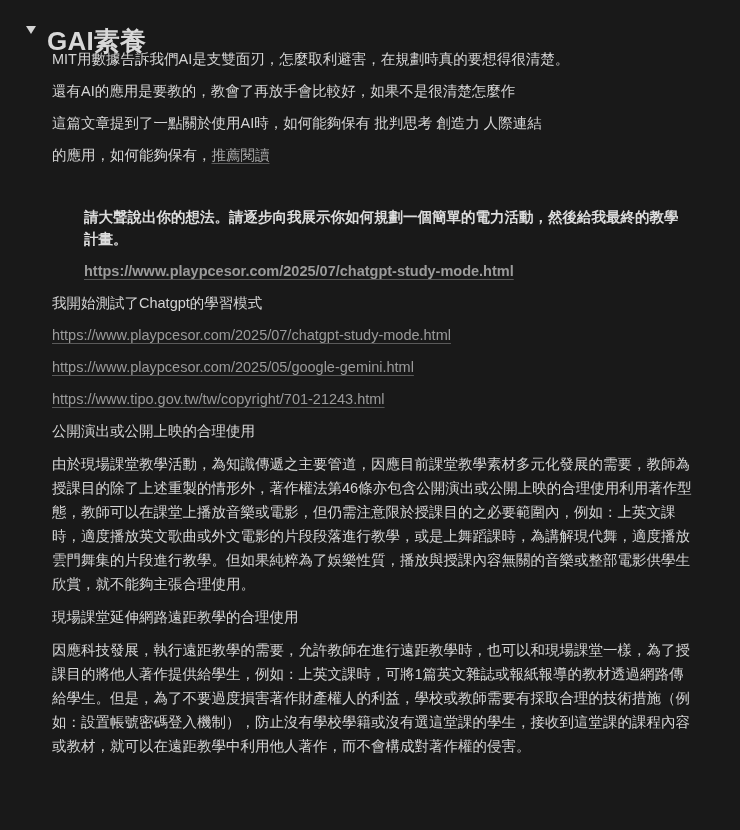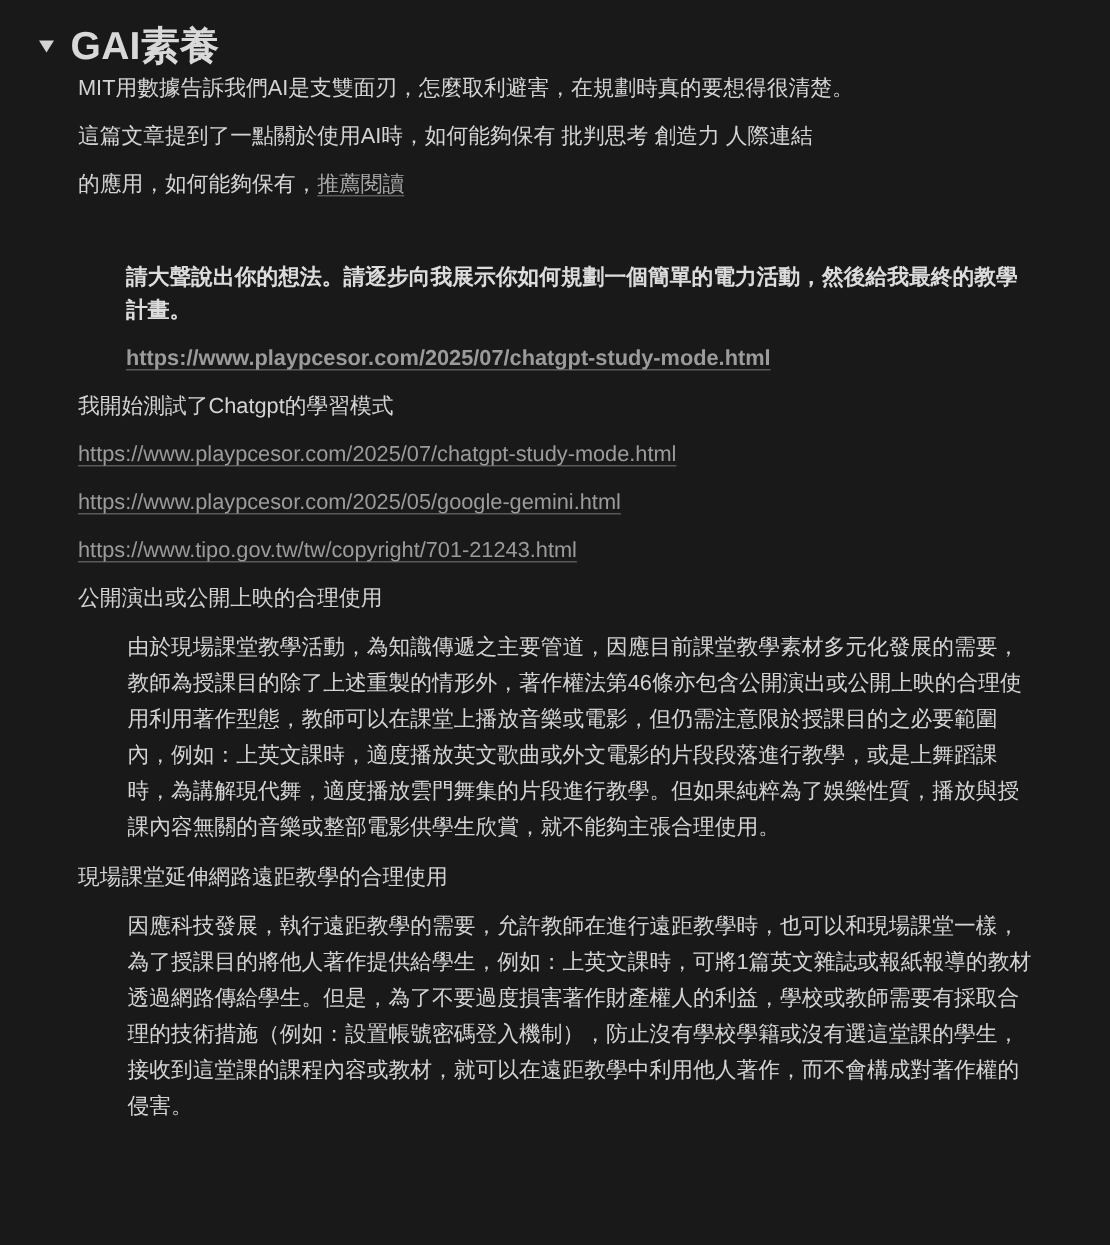--- a/index.html
+++ b/index.html
@@ -17,23 +17,23 @@
   }
   .page {
     position: absolute;
     left: 0;
     top: 0;
     width: 740px;
   }
   .toggle-heading {
     position: absolute;
     left: 26px;
-    top: 12px;
+    top: 24px;
     display: flex;
-    align-items: center;
+    align-items: flex-start;
     height: 36px;
   }
   .toggle-arrow {
     width: 0;
     height: 0;
     border-left: 5px solid transparent;
     border-right: 5px solid transparent;
     border-top: 8px solid #d4d4d4;
     margin-right: 11px;
     margin-top: 2px;
@@ -52,21 +52,21 @@
     width: 640px;
   }
   .block {
     font-size: 14.5px;
     line-height: 22px;
     padding: 2px 0;
     margin-bottom: 6px;
     color: #d4d4d4;
   }
   .block.bold { font-weight: bold; color: #dcdcdc; padding-left: 32px; }
-  .block.para { line-height: 24px; margin-left: 33px; }
+  .block.para { line-height: 24px; }
   a.link, .link {
     color: #9b9b9b;
     text-decoration: underline;
     text-decoration-color: #5a5a5a;
     text-underline-offset: 3px;
     cursor: pointer;
   }
   .inline-link {
     color: #a8a8a8;
     text-decoration: underline;
@@ -82,20 +82,21 @@
 
 <div class="page">
 
   <div class="toggle-heading">
     <span class="toggle-arrow"></span>
     <span class="heading-text">GAI素養</span>
   </div>
 
   <div class="content">
     <div class="block">MIT用數據告訴我們AI是支雙面刃，怎麼取利避害，在規劃時真的要想得很清楚。</div>
+    <div class="block">還有AI的應用是要教的，教會了再放手會比較好，如果不是很清楚怎麼作</div>
     <div class="block">這篇文章提到了一點關於使用AI時，如何能夠保有 批判思考 創造力 人際連結</div>
     <div class="block">
       <span>的應用，如何能夠保有，</span><span class="inline-link">推薦閱讀</span>
     </div>
 
     <div class="spacer"></div>
 
     <div class="block bold">請大聲說出你的想法。請逐步向我展示你如何規劃一個簡單的電力活動，然後給我最終的教學計畫。</div>
     <div class="block bold">
       <a class="link" style="font-weight:bold;">https://www.playpcesor.com/2025/07/chatgpt-study-mode.html</a>

